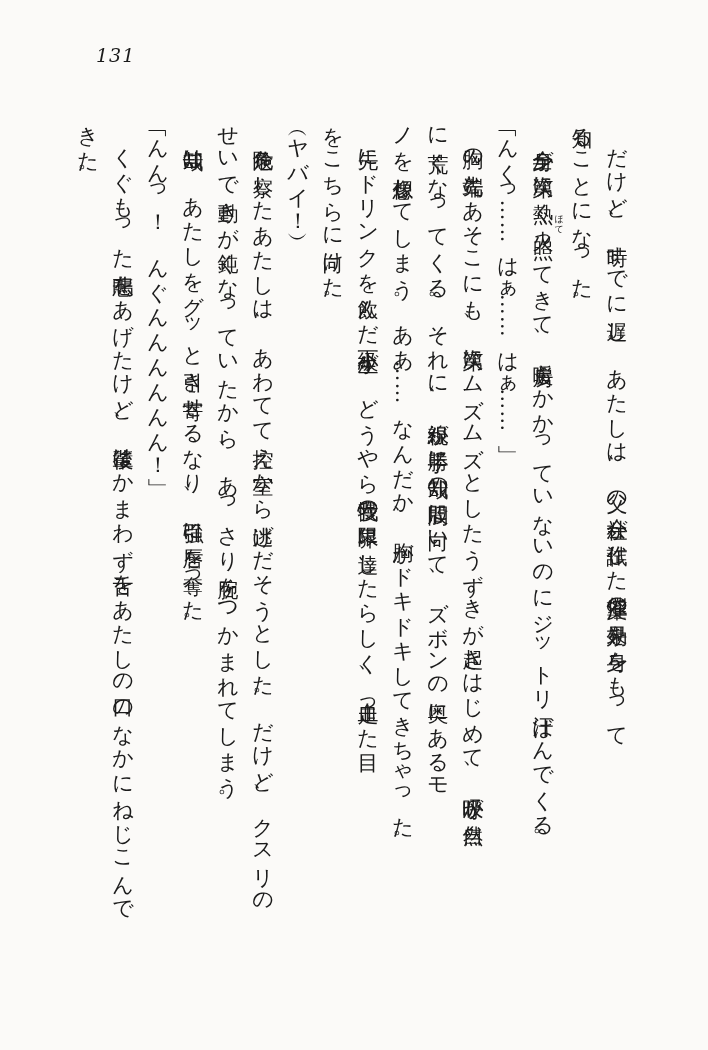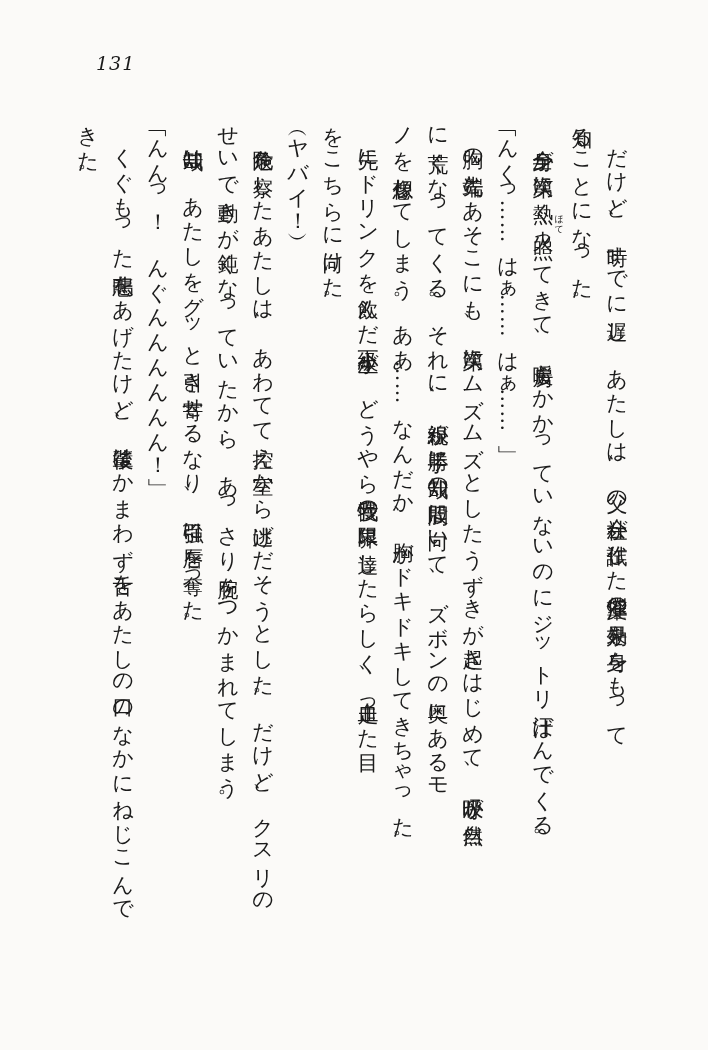--- a/index.html
+++ b/index.html
@@ -16,21 +16,21 @@
   }
   .page {
     position: relative;
     width: 708px;
     height: 1050px;
     background: var(--paper);
     overflow: hidden;
   }
   .page-number {
     position: absolute;
-    top: 52px;
+    top: 44px;
     left: 96px;
     font-size: 19px;
     font-style: italic;
     letter-spacing: 1px;
     color: var(--ink);
   }
   .text-block {
     position: absolute;
     top: 112px;
     right: 74px;

